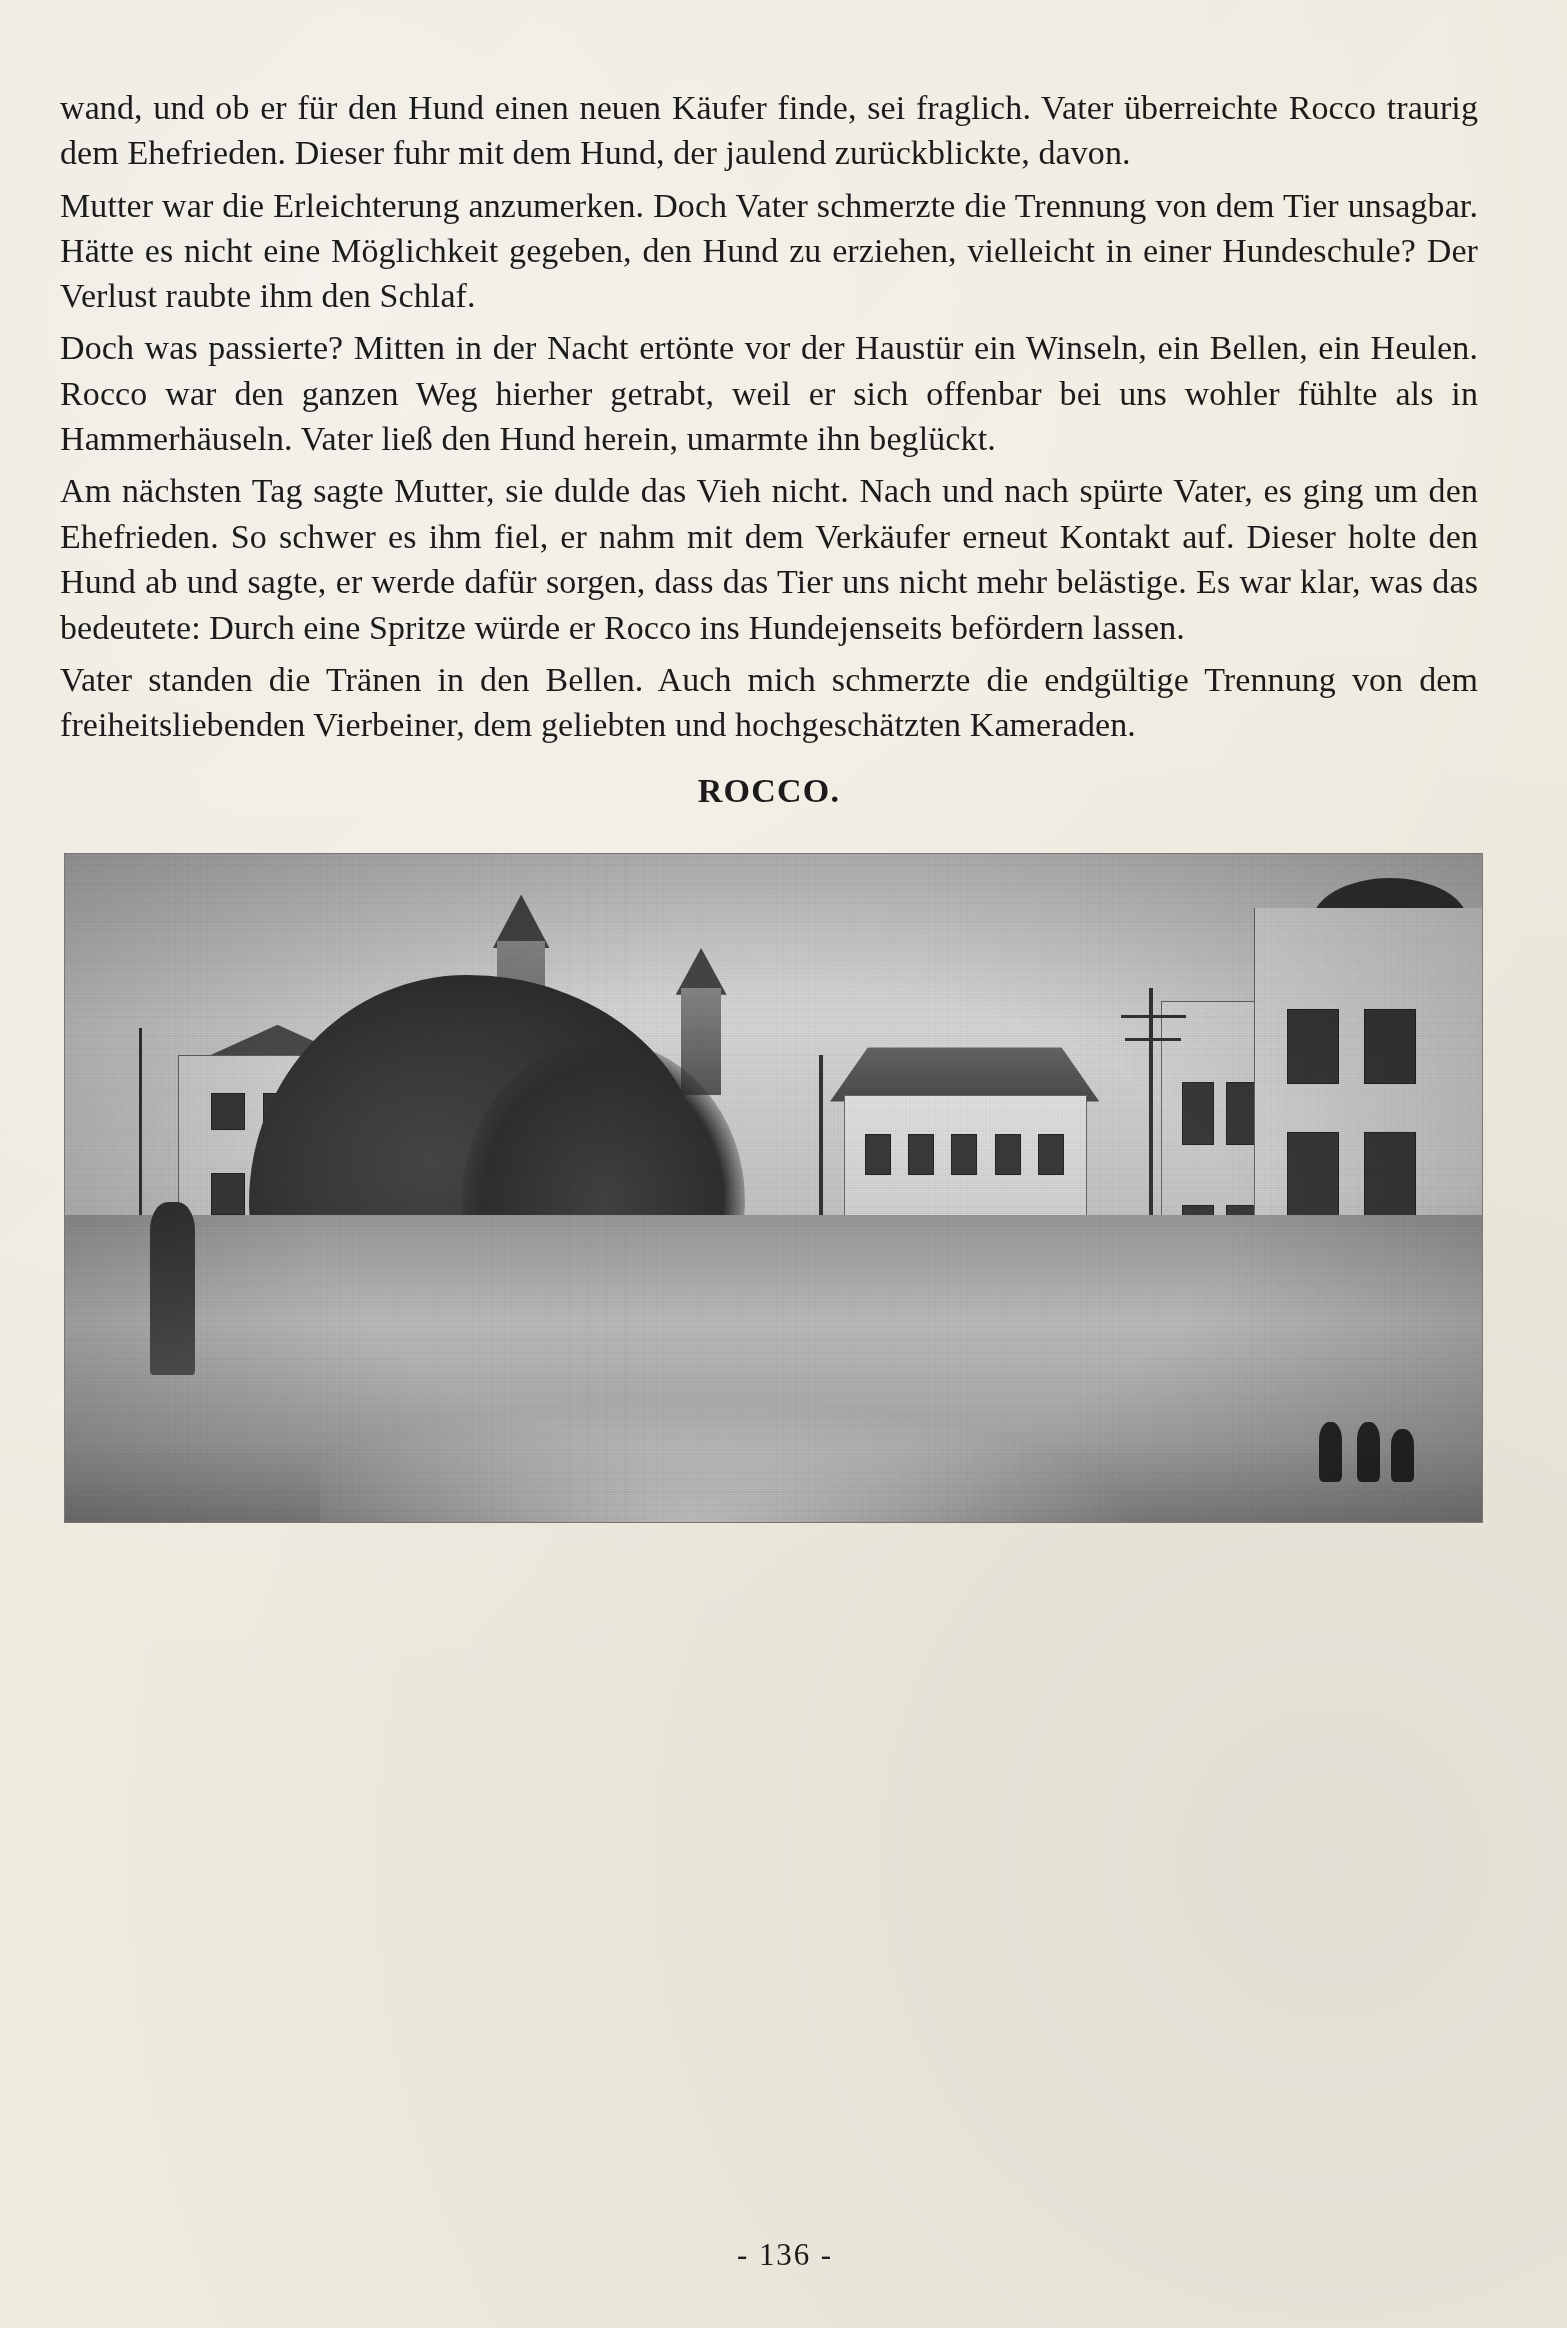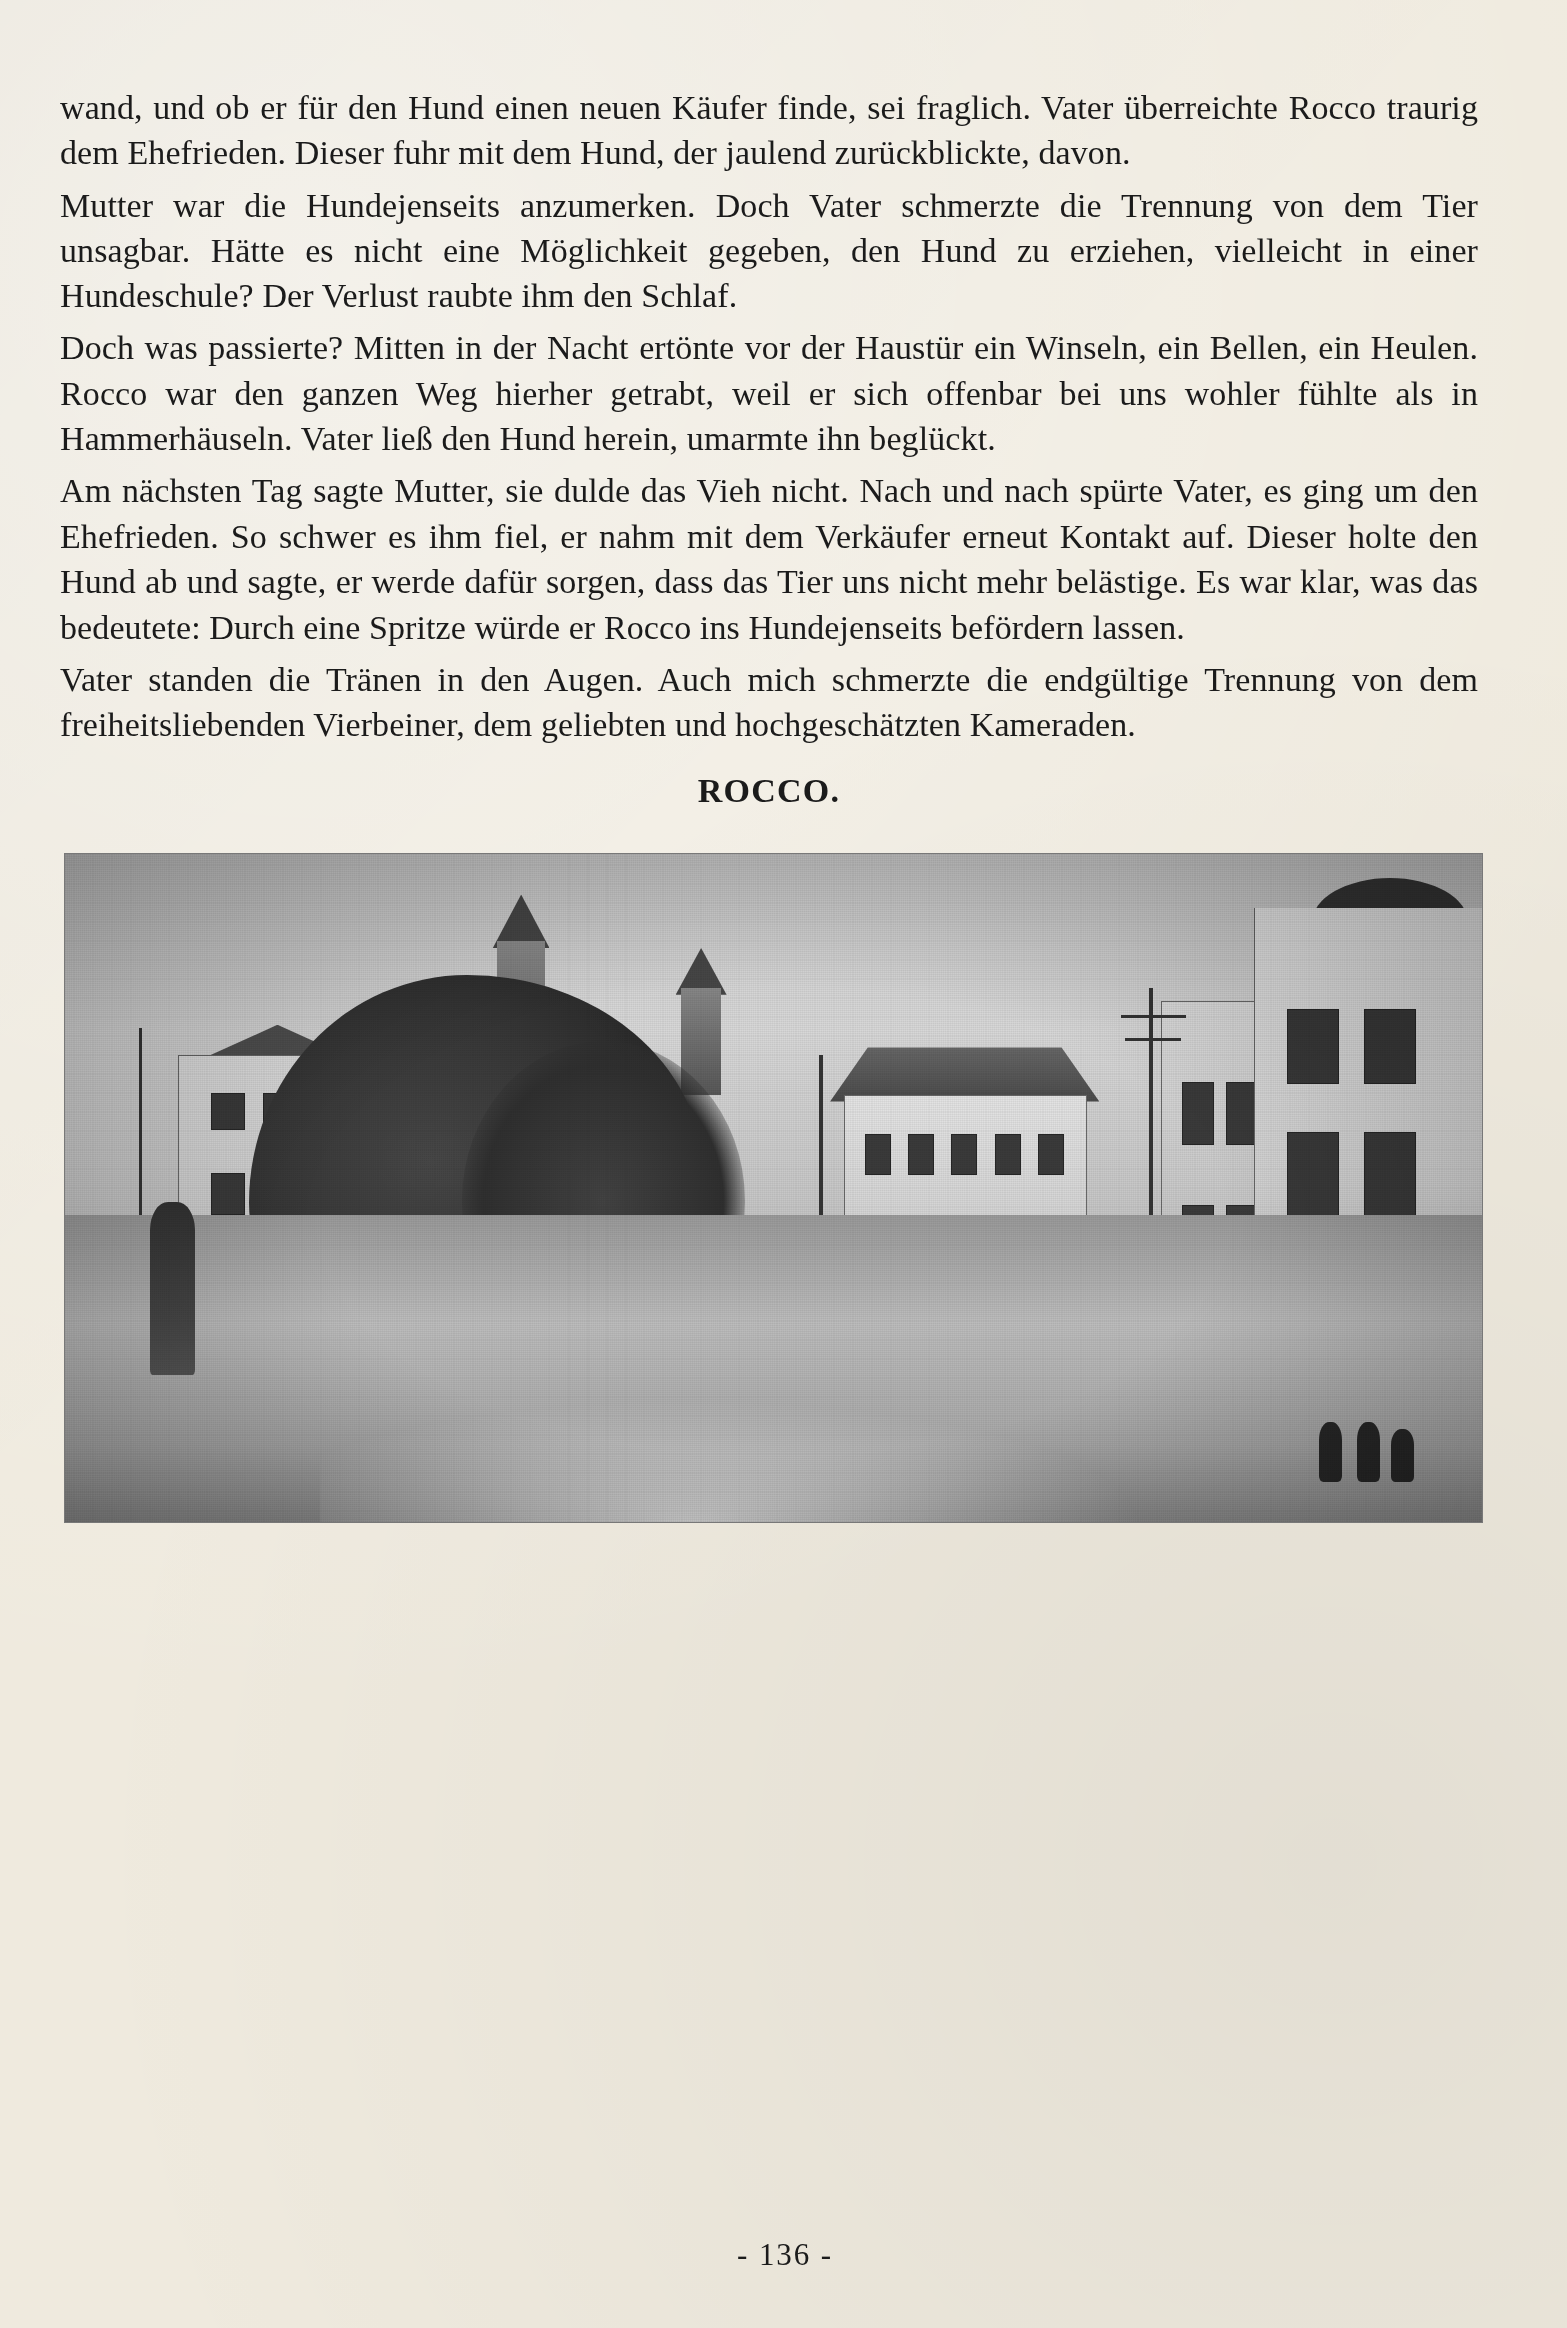--- a/index.html
+++ b/index.html
@@ -279,24 +279,24 @@
     letter-spacing: 1.9px;
   }
 </style>
 </head>
 <body>
 
 <div class="page">
 
   <div class="body-text">
     <p class="first">wand, und ob er für den Hund einen neuen Käufer finde, sei fraglich. Vater überreichte Rocco traurig dem Ehefrieden. Dieser fuhr mit dem Hund, der jaulend zurückblickte, davon.</p>
-    <p>Mutter war die Hundejenseits anzumerken. Doch Vater schmerzte die Trennung von dem Tier unsagbar. Hätte es nicht eine Möglichkeit gegeben, den Hund zu erziehen, vielleicht in einer Hundeschule? Der Verlust raubte ihm den Schlaf.</p>
+    <p>Mutter war die Erleichterung anzumerken. Doch Vater schmerzte die Trennung von dem Tier unsagbar. Hätte es nicht eine Möglichkeit gegeben, den Hund zu erziehen, vielleicht in einer Hundeschule? Der Verlust raubte ihm den Schlaf.</p>
     <p>Doch was passierte? Mitten in der Nacht ertönte vor der Haustür ein Winseln, ein Bellen, ein Heulen. Rocco war den ganzen Weg hierher getrabt, weil er sich offenbar bei uns wohler fühlte als in Hammerhäuseln. Vater ließ den Hund herein, umarmte ihn beglückt.</p>
     <p>Am nächsten Tag sagte Mutter, sie dulde das Vieh nicht. Nach und nach spürte Vater, es ging um den Ehefrieden. So schwer es ihm fiel, er nahm mit dem Verkäufer erneut Kontakt auf. Dieser holte den Hund ab und sagte, er werde dafür sorgen, dass das Tier uns nicht mehr belästige. Es war klar, was das bedeutete: Durch eine Spritze würde er Rocco ins Hundejenseits befördern lassen.</p>
-    <p>Vater standen die Tränen in den Augen. Auch mich schmerzte die endgültige Trennung von dem freiheitsliebenden Vierbeiner, dem geliebten und hochgeschätzten Kameraden.</p>
+    <p>Vater standen die Tränen in den Bellen. Auch mich schmerzte die endgültige Trennung von dem freiheitsliebenden Vierbeiner, dem geliebten und hochgeschätzten Kameraden.</p>
   </div>
 
   <div class="rocco-line">ROCCO.</div>
 
   <div class="photo-wrap">
     <div class="photo">
       <div class="ph-sky"></div>
 
       <div class="ph-house-l-roof"></div>
       <div class="ph-house-l">

